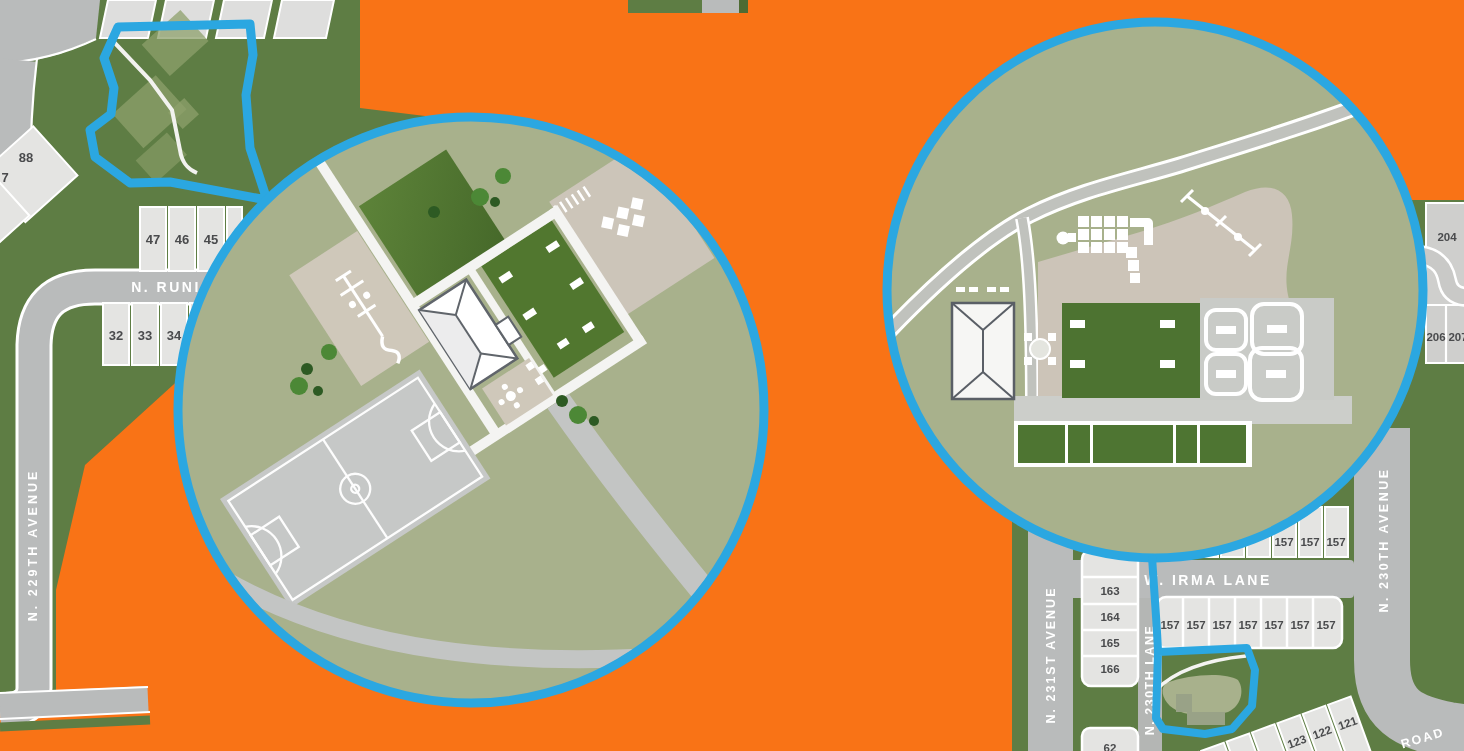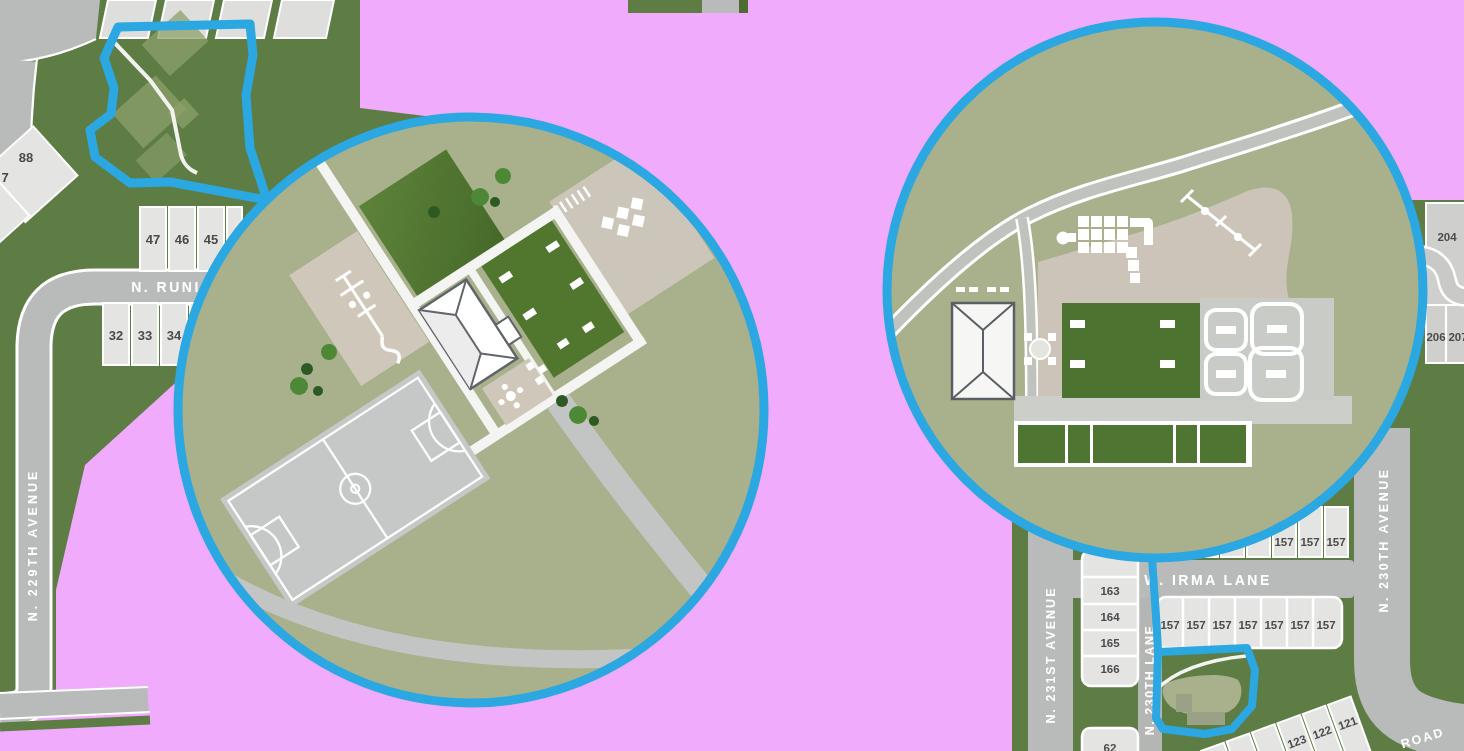--- a/index.html
+++ b/index.html
@@ -1,16 +1,16 @@
 <!DOCTYPE html>
 <html><head>
 <meta charset="utf-8">
 <style>
   html,body{margin:0;padding:0;background:#ffffff;}
-  .stage{position:relative;width:1464px;height:751px;background:#f0abfc;overflow:hidden;
+  .stage{position:relative;width:1464px;height:751px;background:#f97316;overflow:hidden;
          font-family:"Liberation Sans",sans-serif;}
   svg{display:block;}
   .lot{fill:#e4e4e2;stroke:#ffffff;stroke-width:2;}
   .lot-slant{fill:#dededd;stroke:#ffffff;stroke-width:2;}
   .lotnum{font-family:"Liberation Sans",sans-serif;font-weight:700;font-size:13px;
           fill:#4a4b4d;text-anchor:middle;}
   .lotnum-sm{font-family:"Liberation Sans",sans-serif;font-weight:700;font-size:11.5px;
           fill:#4a4b4d;text-anchor:middle;}
   .street{font-family:"Liberation Sans",sans-serif;font-weight:700;font-size:14px;
           fill:#ffffff;letter-spacing:2.5px;text-anchor:middle;}

